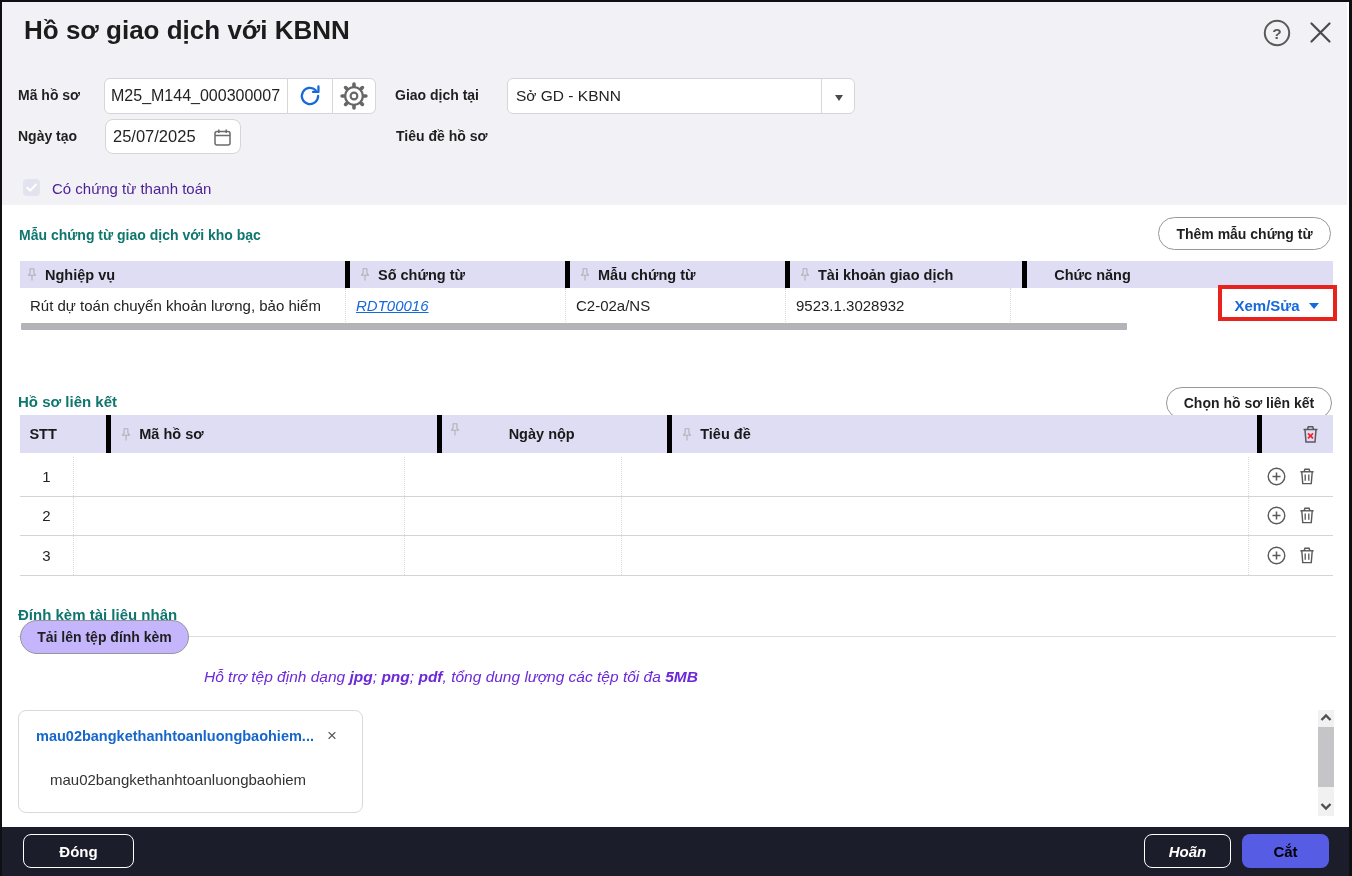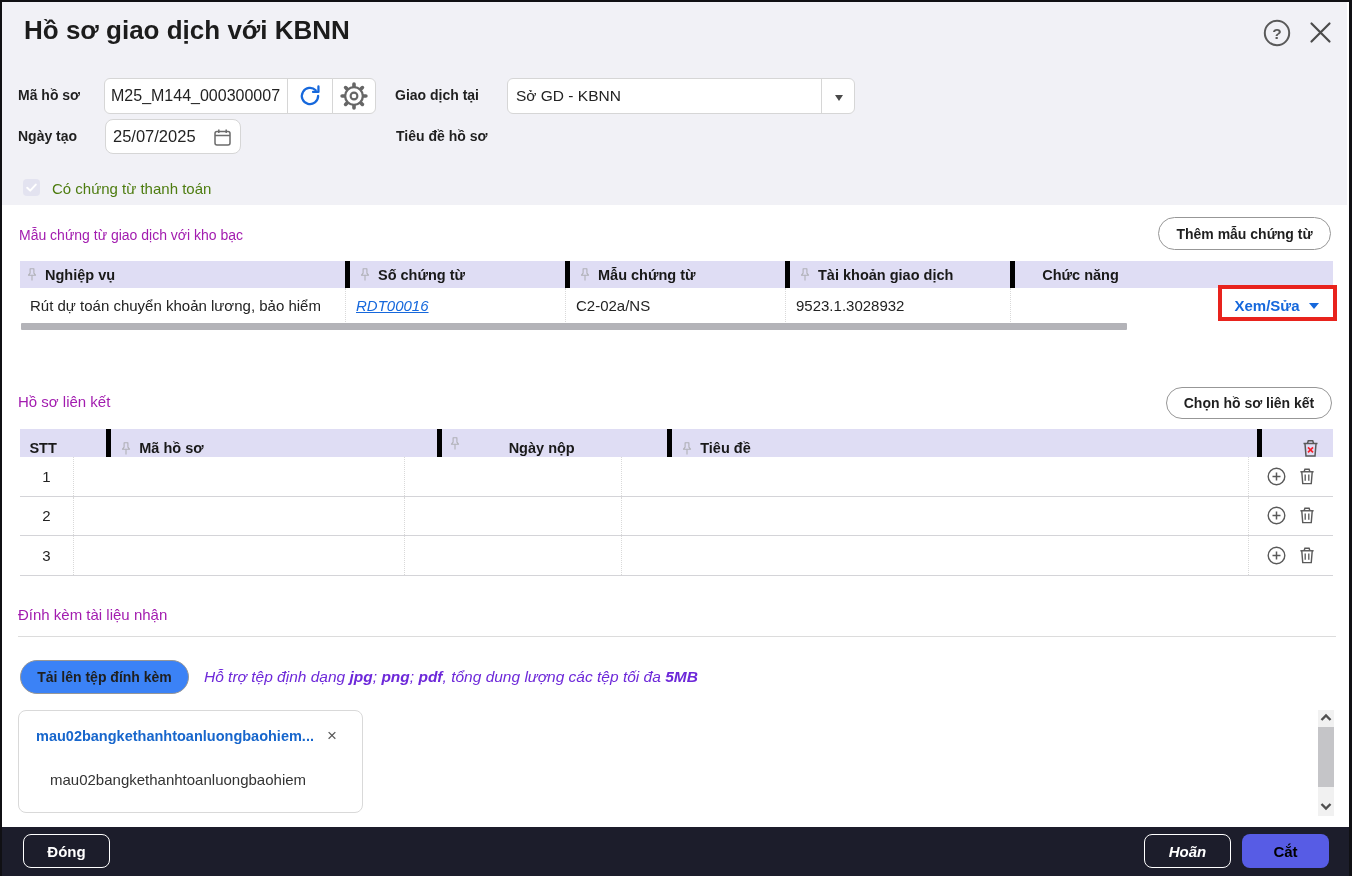--- a/index.html
+++ b/index.html
@@ -4,21 +4,21 @@
 <style>
   html,body{margin:0;padding:0;}
   body{font-family:"Liberation Sans",sans-serif;}
   #page{position:relative;width:1352px;height:876px;background:#fff;overflow:hidden;}
   .abs{position:absolute;}
   .topsec{position:absolute;left:0;top:0;width:1347px;height:205px;background:#f1f1f6;}
   .title{position:absolute;left:24px;top:15px;font-size:26px;font-weight:bold;color:#1c1c1c;}
   .lbl{position:absolute;font-size:14px;font-weight:bold;color:#1f1f1f;}
   .inp{position:absolute;background:#fff;border:1px solid #d6d6d6;box-sizing:border-box;
        display:flex;align-items:center;font-size:16px;color:#232323;}
-  .h2{position:absolute;font-size:15px;font-weight:normal;color:#a21caf;}
+  .h2{position:absolute;font-size:15px;font-weight:bold;color:#0f766e;}
   .pill{position:absolute;background:#fff;border:1.4px solid #979797;border-radius:17px;
         box-sizing:border-box;display:flex;align-items:center;justify-content:center;
         font-size:14px;font-weight:bold;color:#1f1f1f;}
   .thead{position:absolute;background:#dfddf4;display:flex;align-items:center;
          font-size:14.5px;font-weight:bold;color:#191919;box-sizing:border-box;}
   .th{display:flex;align-items:center;box-sizing:border-box;height:100%;}
   .trow{position:absolute;background:#fff;display:flex;align-items:center;
         font-size:15px;color:#232323;box-sizing:border-box;}
   .td{display:flex;align-items:center;box-sizing:border-box;height:100%;}
   .pin{margin-right:8px;flex:none;}
@@ -79,21 +79,21 @@
       <path d="M1 6.5 H16" stroke="#6b6b6b" stroke-width="1.5"></path>
     </svg>
   </div>
   <div class="lbl" style="left:396px;top:128px;">Tiêu đề hồ sơ</div>
 
   <div class="abs" style="left:23px;top:179px;width:17px;height:17px;background:#e3e3f0;border-radius:4px;">
     <svg width="17" height="17" viewBox="0 0 17 17">
         <path d="M4.2 8.7 L7.2 11.6 L12.8 5.6" stroke="#fff" stroke-width="2" fill="none" stroke-linecap="round" stroke-linejoin="round"></path>
       </svg>
   </div>
-  <div class="abs" style="left:52px;top:180px;font-size:15px;color:#4d7c0f;">Có chứng từ thanh toán</div>
+  <div class="abs" style="left:52px;top:180px;font-size:15px;color:#4c1d95;">Có chứng từ thanh toán</div>
 
   <div class="h2" style="left:19px;top:227px;font-size:14px;">Mẫu chứng từ giao dịch với kho bạc</div>
   <div class="pill" style="left:1158px;top:217px;width:173px;height:33px;">Thêm mẫu chứng từ</div>
 
   <div class="thead" style="left:20px;top:261px;width:1313px;height:27px;">
     <div class="th" style="width:325px;padding-left:7px;"><svg class="pin" width="10" height="13" viewBox="0 0 10 13">
           <path d="M3.1 0.8 H6.9 V5.1 L8.5 7.2 H1.5 L3.1 5.1 Z" fill="none" stroke="#b0b0b6" stroke-width="1.1" stroke-linejoin="round"></path>
           <path d="M5 7.4 V12.4" stroke="#b0b0b6" stroke-width="1.1"></path>
         </svg>Nghiệp vụ</div>
     <div class="th soll" style="width:220px;padding-left:10px;"><svg class="pin" width="10" height="13" viewBox="0 0 10 13">
@@ -101,42 +101,42 @@
           <path d="M5 7.4 V12.4" stroke="#b0b0b6" stroke-width="1.1"></path>
         </svg>Số chứng từ</div>
     <div class="th soll" style="width:220px;padding-left:10px;"><svg class="pin" width="10" height="13" viewBox="0 0 10 13">
           <path d="M3.1 0.8 H6.9 V5.1 L8.5 7.2 H1.5 L3.1 5.1 Z" fill="none" stroke="#b0b0b6" stroke-width="1.1" stroke-linejoin="round"></path>
           <path d="M5 7.4 V12.4" stroke="#b0b0b6" stroke-width="1.1"></path>
         </svg>Mẫu chứng từ</div>
     <div class="th soll" style="width:225px;padding-left:10px;"><svg class="pin" width="10" height="13" viewBox="0 0 10 13">
           <path d="M3.1 0.8 H6.9 V5.1 L8.5 7.2 H1.5 L3.1 5.1 Z" fill="none" stroke="#b0b0b6" stroke-width="1.1" stroke-linejoin="round"></path>
           <path d="M5 7.4 V12.4" stroke="#b0b0b6" stroke-width="1.1"></path>
         </svg>Tài khoản giao dịch</div>
-    <div class="th soll" style="width:136px;justify-content:center;">Chức năng</div>
+    <div class="th soll" style="width:136px;justify-content:center;margin-left:12px;">Chức năng</div>
   </div>
   <div class="trow" style="left:20px;top:288px;width:1313px;height:34px;">
     <div class="td" style="width:325px;padding-left:10px;">Rút dự toán chuyển khoản lương, bảo hiểm</div>
     <div class="td dotl" style="width:220px;padding-left:10px;font-style:italic;">
         <span class="link">RDT00016</span>
       </div>
     <div class="td dotl" style="width:220px;padding-left:10px;">C2-02a/NS</div>
     <div class="td dotl" style="width:225px;padding-left:10px;">9523.1.3028932</div>
     <div class="td dotl" style="width:210px;"></div>
     <div class="td" style="width:113px;justify-content:center;font-weight:bold;color:#1668dc;">Xem/Sửa
       <div style="width:0;height:0;border-left:5px solid transparent;border-right:5px solid transparent;border-top:6px solid #1668dc;margin-left:9px;margin-top:2px;"></div>
     </div>
   </div>
   <div class="abs" style="left:20px;top:322px;width:1313px;height:9px;background:#fff;"></div>
   <div class="abs" style="left:21px;top:323px;width:1106px;height:7px;background:#b3b3b8;border-radius:1px;"></div>
   <div class="abs" style="left:1218px;top:285px;width:119px;height:36px;border:4px solid #e8231d;box-sizing:border-box;"></div>
 
   <div class="h2" style="left:18px;top:393px;">Hồ sơ liên kết</div>
   <div class="pill" style="left:1166px;top:387px;width:166px;height:32px;">Chọn hồ sơ liên kết</div>
 
-  <div class="thead" style="left:20px;top:429px;width:1313px;height:38px;gap:40px;">
+  <div class="thead" style="left:20px;top:415px;width:1313px;height:38px;gap:40px;">
     <div class="th" style="width:53px;justify-content:center;">STT</div>
     <div class="th soll" style="width:331px;padding-left:10px;"><svg class="pin" width="10" height="13" viewBox="0 0 10 13">
           <path d="M3.1 0.8 H6.9 V5.1 L8.5 7.2 H1.5 L3.1 5.1 Z" fill="none" stroke="#b0b0b6" stroke-width="1.1" stroke-linejoin="round"></path>
           <path d="M5 7.4 V12.4" stroke="#b0b0b6" stroke-width="1.1"></path>
         </svg>Mã hồ sơ</div>
     <div class="th soll" style="width:217px;position:relative;">
         <svg class="pin" style="position:absolute;left:8px;top:8px;margin:0;" width="10" height="13" viewBox="0 0 10 13">
           <path d="M3.1 0.8 H6.9 V5.1 L8.5 7.2 H1.5 L3.1 5.1 Z" fill="none" stroke="#b0b0b6" stroke-width="1.1" stroke-linejoin="round"></path>
           <path d="M5 7.4 V12.4" stroke="#b0b0b6" stroke-width="1.1"></path>
         </svg>
@@ -205,37 +205,37 @@
           <path d="M2.5 4.5 H16.5" stroke="#595959" stroke-width="1.5"></path>
           <path d="M6.5 4.2 L7.3 1.8 H11.7 L12.5 4.2" fill="none" stroke="#595959" stroke-width="1.5"></path>
           <path d="M4 4.8 L5 17 H14 L15 4.8" fill="none" stroke="#595959" stroke-width="1.5"></path>
           <path d="M7.6 7.5 V14 M11.4 7.5 V14" stroke="#595959" stroke-width="1.4"></path>
         </svg>
       </div>
     </div>
 
   <div class="h2" style="left:18px;top:606px;">Đính kèm tài liệu nhận</div>
   <div class="abs" style="left:18px;top:636px;width:1318px;height:1px;background:#dcdcdc;"></div>
-  <div class="pill" style="left:20px;top:660px;width:169px;height:34px;background:#3b82f6;">Tải lên tệp đính kèm</div>
+  <div class="pill" style="left:20px;top:620px;width:169px;height:34px;background:#c4b5fd;">Tải lên tệp đính kèm</div>
   <div class="abs" style="left:204px;top:668px;font-size:15.5px;font-style:italic;color:#6d28d9;">Hỗ trợ tệp định dạng <b>jpg</b>; <b>png</b>; <b>pdf</b>, tổng dung lượng các tệp tối đa <b>5MB</b></div>
 
   <div class="abs" style="left:18px;top:710px;width:345px;height:103px;background:#fff;border:1px solid #d9d9d9;border-radius:8px;box-sizing:border-box;"></div>
   <div class="abs" style="left:36px;top:728px;font-size:14.5px;font-weight:bold;color:#1766cc;">mau02bangkethanhtoanluongbaohiem...</div>
   <div class="abs" style="left:327px;top:726px;font-size:17px;color:#595959;">×</div>
   <div class="abs" style="left:50px;top:771px;font-size:15px;color:#333;">mau02bangkethanhtoanluongbaohiem</div>
 
   <div class="abs" style="left:1318px;top:710px;width:16px;height:106px;background:#f1f1f1;"></div>
   <div class="abs" style="left:1318px;top:727px;width:16px;height:60px;background:#c5c5c8;"></div>
   <svg class="abs" style="left:1320px;top:713px;" width="12" height="9" viewBox="0 0 12 9">
       <path d="M1.5 7 L6 2.5 L10.5 7" stroke="#4f4f4f" stroke-width="2.4" fill="none"></path>
     </svg>
   <svg class="abs" style="left:1320px;top:802px;" width="12" height="9" viewBox="0 0 12 9">
       <path d="M1.5 2 L6 6.5 L10.5 2" stroke="#4f4f4f" stroke-width="2.4" fill="none"></path>
     </svg>
 
   <div class="abs" style="left:0;top:827px;width:1352px;height:49px;background:#1c1d2b;"></div>
-  <div class="abs" style="left:23px;top:834px;width:87px;height:34px;border:1.5px solid #fff;border-radius:8px;box-sizing:border-box;display:flex;align-items:center;justify-content:center;color:#fff;font-size:15px;font-weight:bold;">Đóng</div>
+  <div class="abs" style="left:23px;top:834px;width:111px;height:34px;border:1.5px solid #fff;border-radius:8px;box-sizing:border-box;display:flex;align-items:center;justify-content:center;color:#fff;font-size:15px;font-weight:bold;">Đóng</div>
   <div class="abs" style="left:1144px;top:834px;width:87px;height:34px;border:1.5px solid #fff;border-radius:8px;box-sizing:border-box;display:flex;align-items:center;justify-content:center;color:#fff;font-size:15px;font-weight:bold;font-style:italic;">Hoãn</div>
   <div class="abs" style="left:1242px;top:834px;width:87px;height:34px;background:#575ce5;border-radius:8px;display:flex;align-items:center;justify-content:center;color:#000000;font-size:15px;font-weight:bold;">Cắt</div>
   <div class="abs" style="left:0;top:0;width:1352px;height:2px;background:#101014;z-index:50;"></div>
   <div class="abs" style="left:0;top:0;width:2px;height:876px;background:#101014;z-index:50;"></div>
   <div class="abs" style="left:1349px;top:0;width:3px;height:876px;background:#101014;z-index:50;"></div>
 </div>
 
 </body></html>

